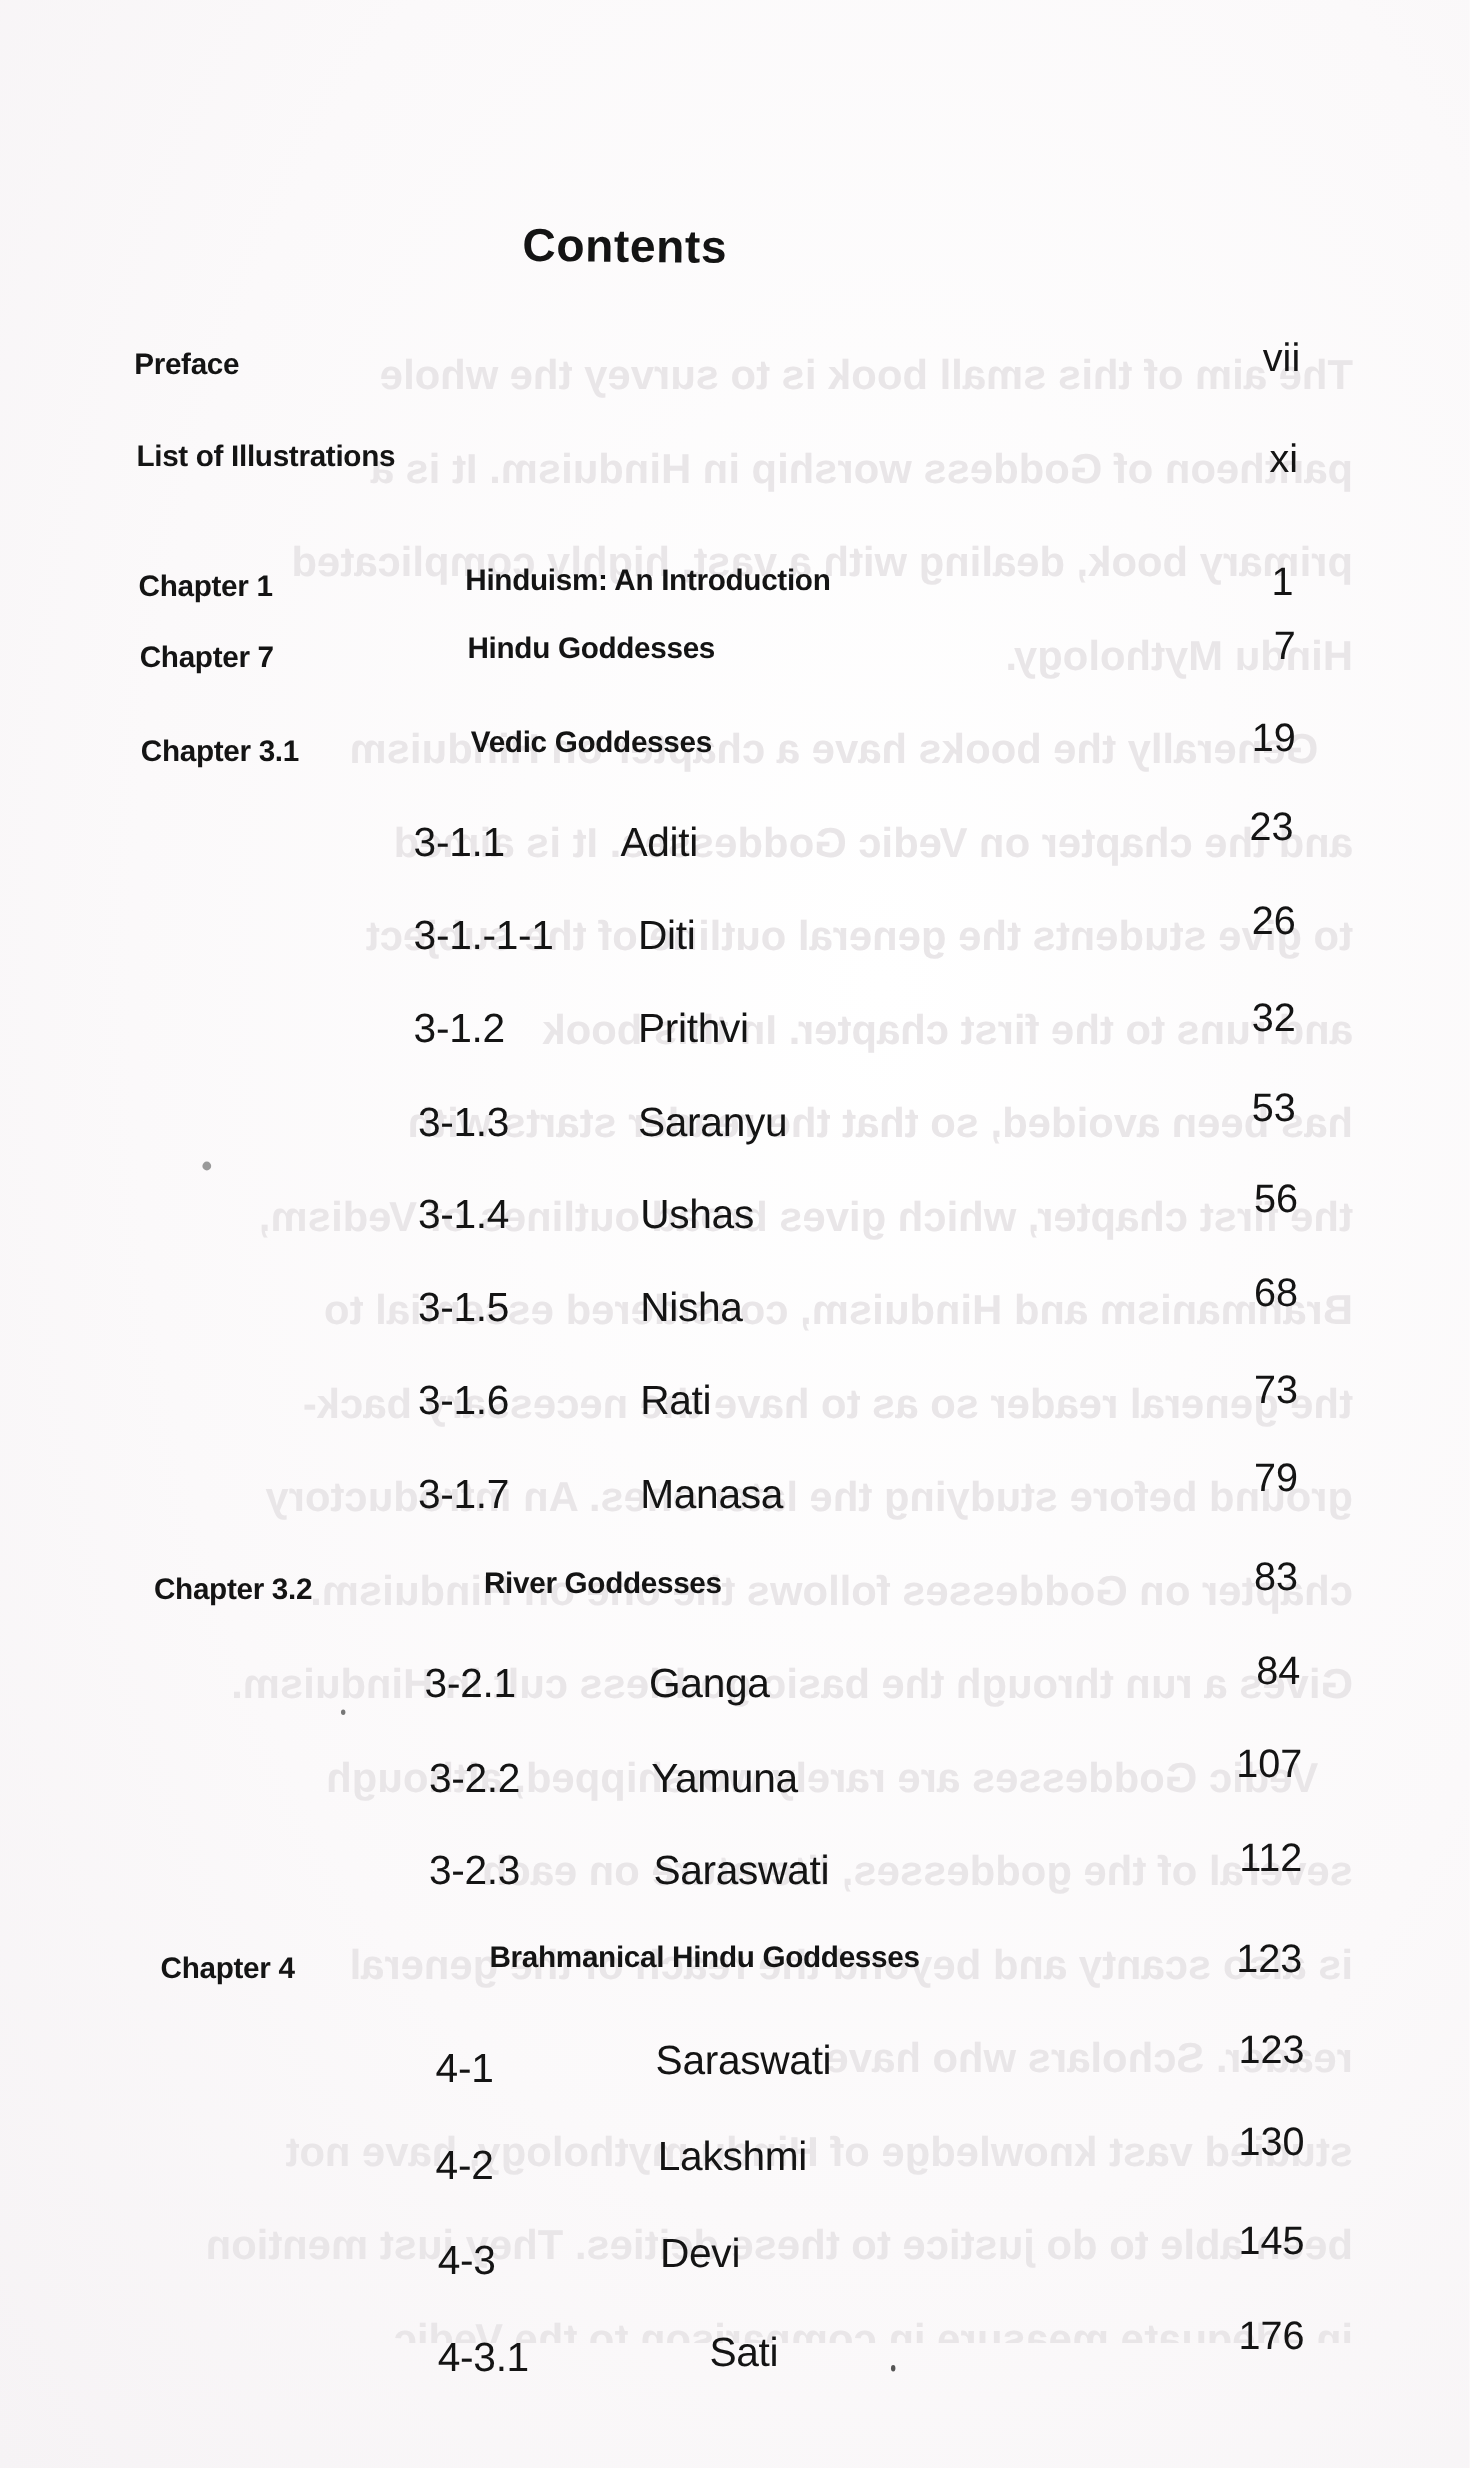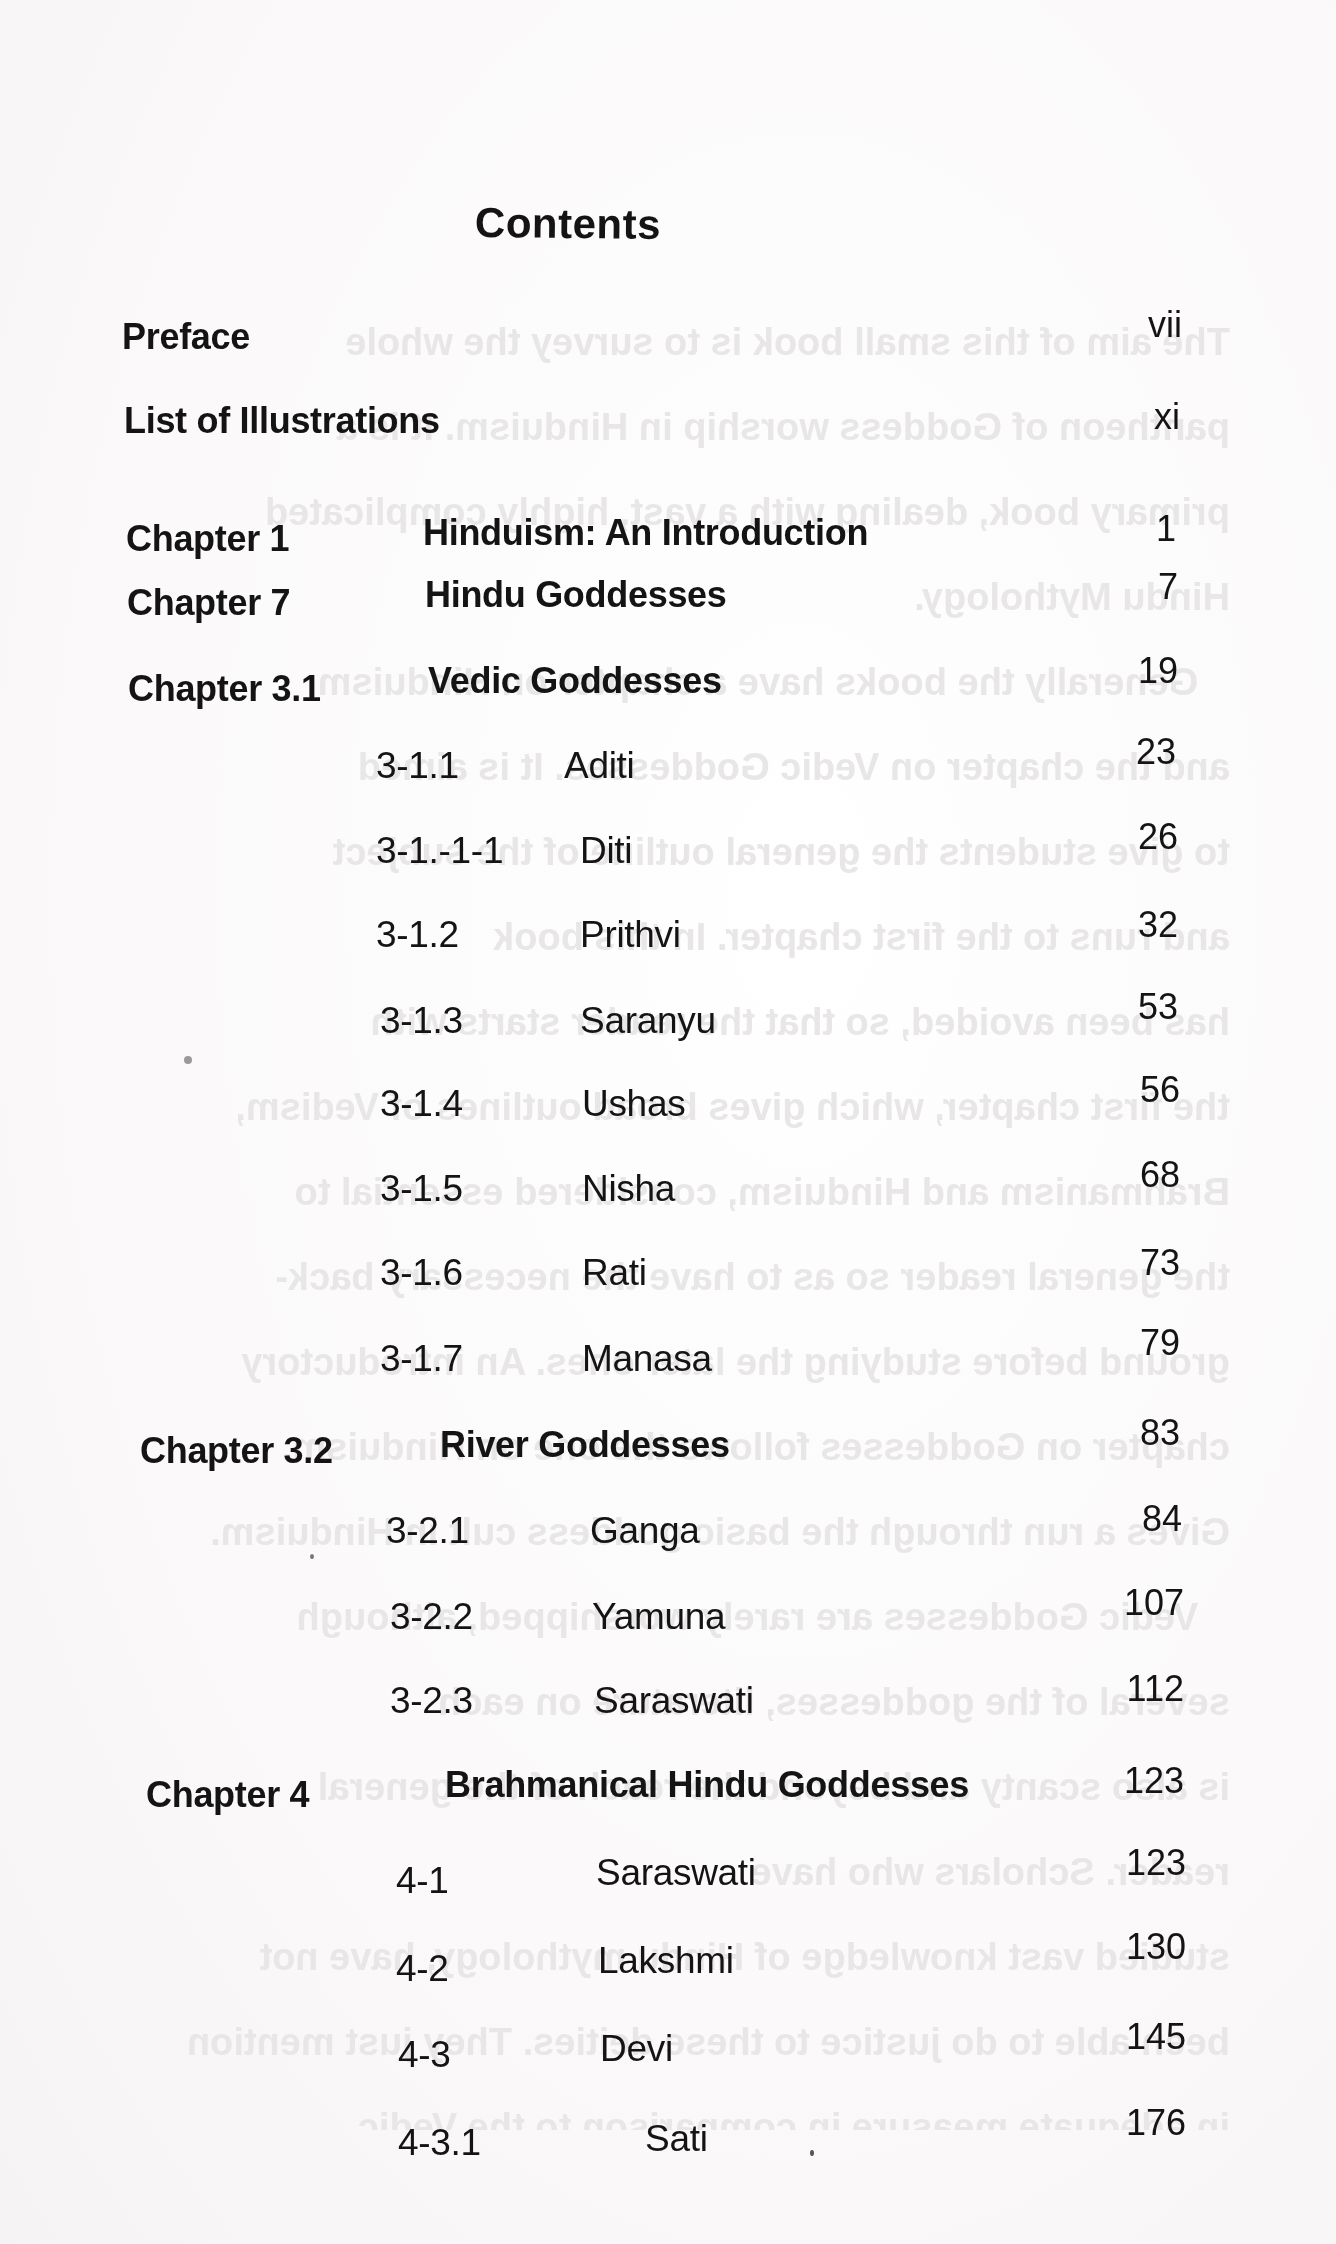--- a/index.html
+++ b/index.html
@@ -53,21 +53,21 @@
   .row {
     position: absolute;
     left: 0;
     width: 1336px;
     height: 50px;
   }
   .row span {
     position: absolute;
     white-space: nowrap;
   }
-  .bold { font-weight: bold; font-size: 36px; letter-spacing: -0.3px; }
+  .bold { font-weight: bold; font-size: 27px; letter-spacing: -0.3px; }
   .reg { font-weight: normal; font-size: 37px; letter-spacing: -0.3px; }
   .page-num {
     font-weight: normal;
     font-size: 36px;
     text-align: right;
     width: 120px;
   }
   .speck {
     position: absolute;
     width: 8px; height: 8px;

